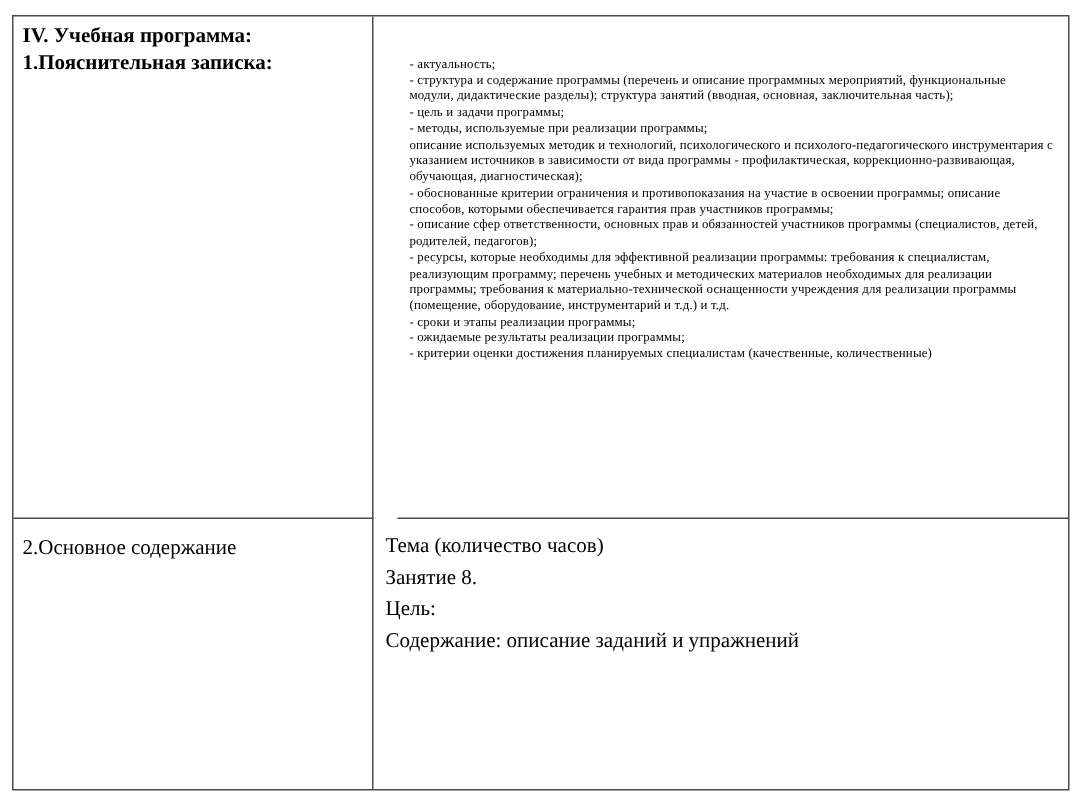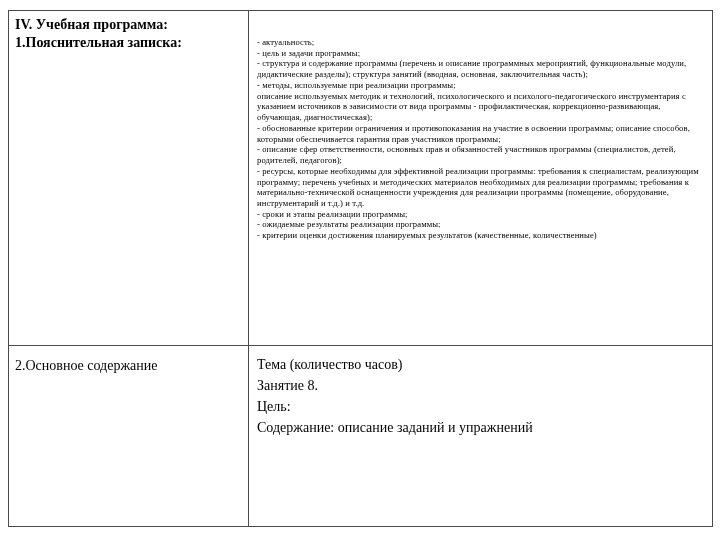--- a/index.html
+++ b/index.html
@@ -47,20 +47,21 @@
     font-size: 14px;
     line-height: 1.25;
   }
   .cell-left-r1 .subtitle {
     font-size: 14px;
     line-height: 1.3;
     font-weight: bold;
   }
   .cell-right-r1 {
     padding: 26px 10px 24px 8px;
+    margin-left: 16px;
   }
   .cell-right-r1 .item {
     font-size: 8.6px;
     line-height: 1.25;
     margin: 0;
     letter-spacing: 0.1px;
   }
   .cell-left-r2 {
     padding: 12px 6px;
     font-size: 14px;
@@ -79,30 +80,30 @@
 <div class="slide">
   <div class="doc-table">
 
     <div class="cell left row1 cell-left-r1">
       <div class="title">IV. Учебная программа:</div>
       <div class="subtitle">1.Пояснительная записка:</div>
     </div>
 
     <div class="cell row1 cell-right-r1">
       <p class="item">- актуальность;</p>
+      <p class="item">- структура и содержание программы  (перечень и описание программных мероприятий, функциональные модули, дидактические разделы); структура занятий (вводная, основная, заключительная часть);</p>
       <p class="item">- цель  и задачи программы;</p>
-      <p class="item">- структура и содержание программы  (перечень и описание программных мероприятий, функциональные модули, дидактические разделы); структура занятий (вводная, основная, заключительная часть);</p>
       <p class="item">- методы, используемые при реализации программы;</p>
       <p class="item">описание используемых методик и технологий, психологического и психолого-педагогического инструментария с указанием источников в зависимости от вида программы - профилактическая, коррекционно-развивающая, обучающая, диагностическая);</p>
       <p class="item">- обоснованные критерии ограничения и противопоказания на участие в освоении программы; описание способов, которыми обеспечивается гарантия прав участников программы;</p>
       <p class="item">- описание сфер ответственности, основных прав и обязанностей участников программы (специалистов, детей, родителей, педагогов);</p>
       <p class="item">- ресурсы, которые необходимы для эффективной реализации программы: требования к специалистам, реализующим программу; перечень учебных и методических материалов необходимых для реализации программы; требования к материально-технической оснащенности учреждения для реализации программы (помещение, оборудование, инструментарий и т.д.) и т.д.</p>
       <p class="item">- сроки и этапы реализации программы;</p>
       <p class="item">- ожидаемые результаты реализации программы;</p>
-      <p class="item">- критерии оценки достижения планируемых результатов (качественные, количественные)</p>
+      <p class="item">- критерии оценки достижения планируемых специалистам (качественные, количественные)</p>
     </div>
 
     <div class="cell left cell-left-r2">
       <div>2.Основное содержание</div>
     </div>
 
     <div class="cell cell-right-r2">
       <div class="line">Тема (количество часов)</div>
       <div class="line">Занятие 8.</div>
       <div class="line">Цель:</div>

